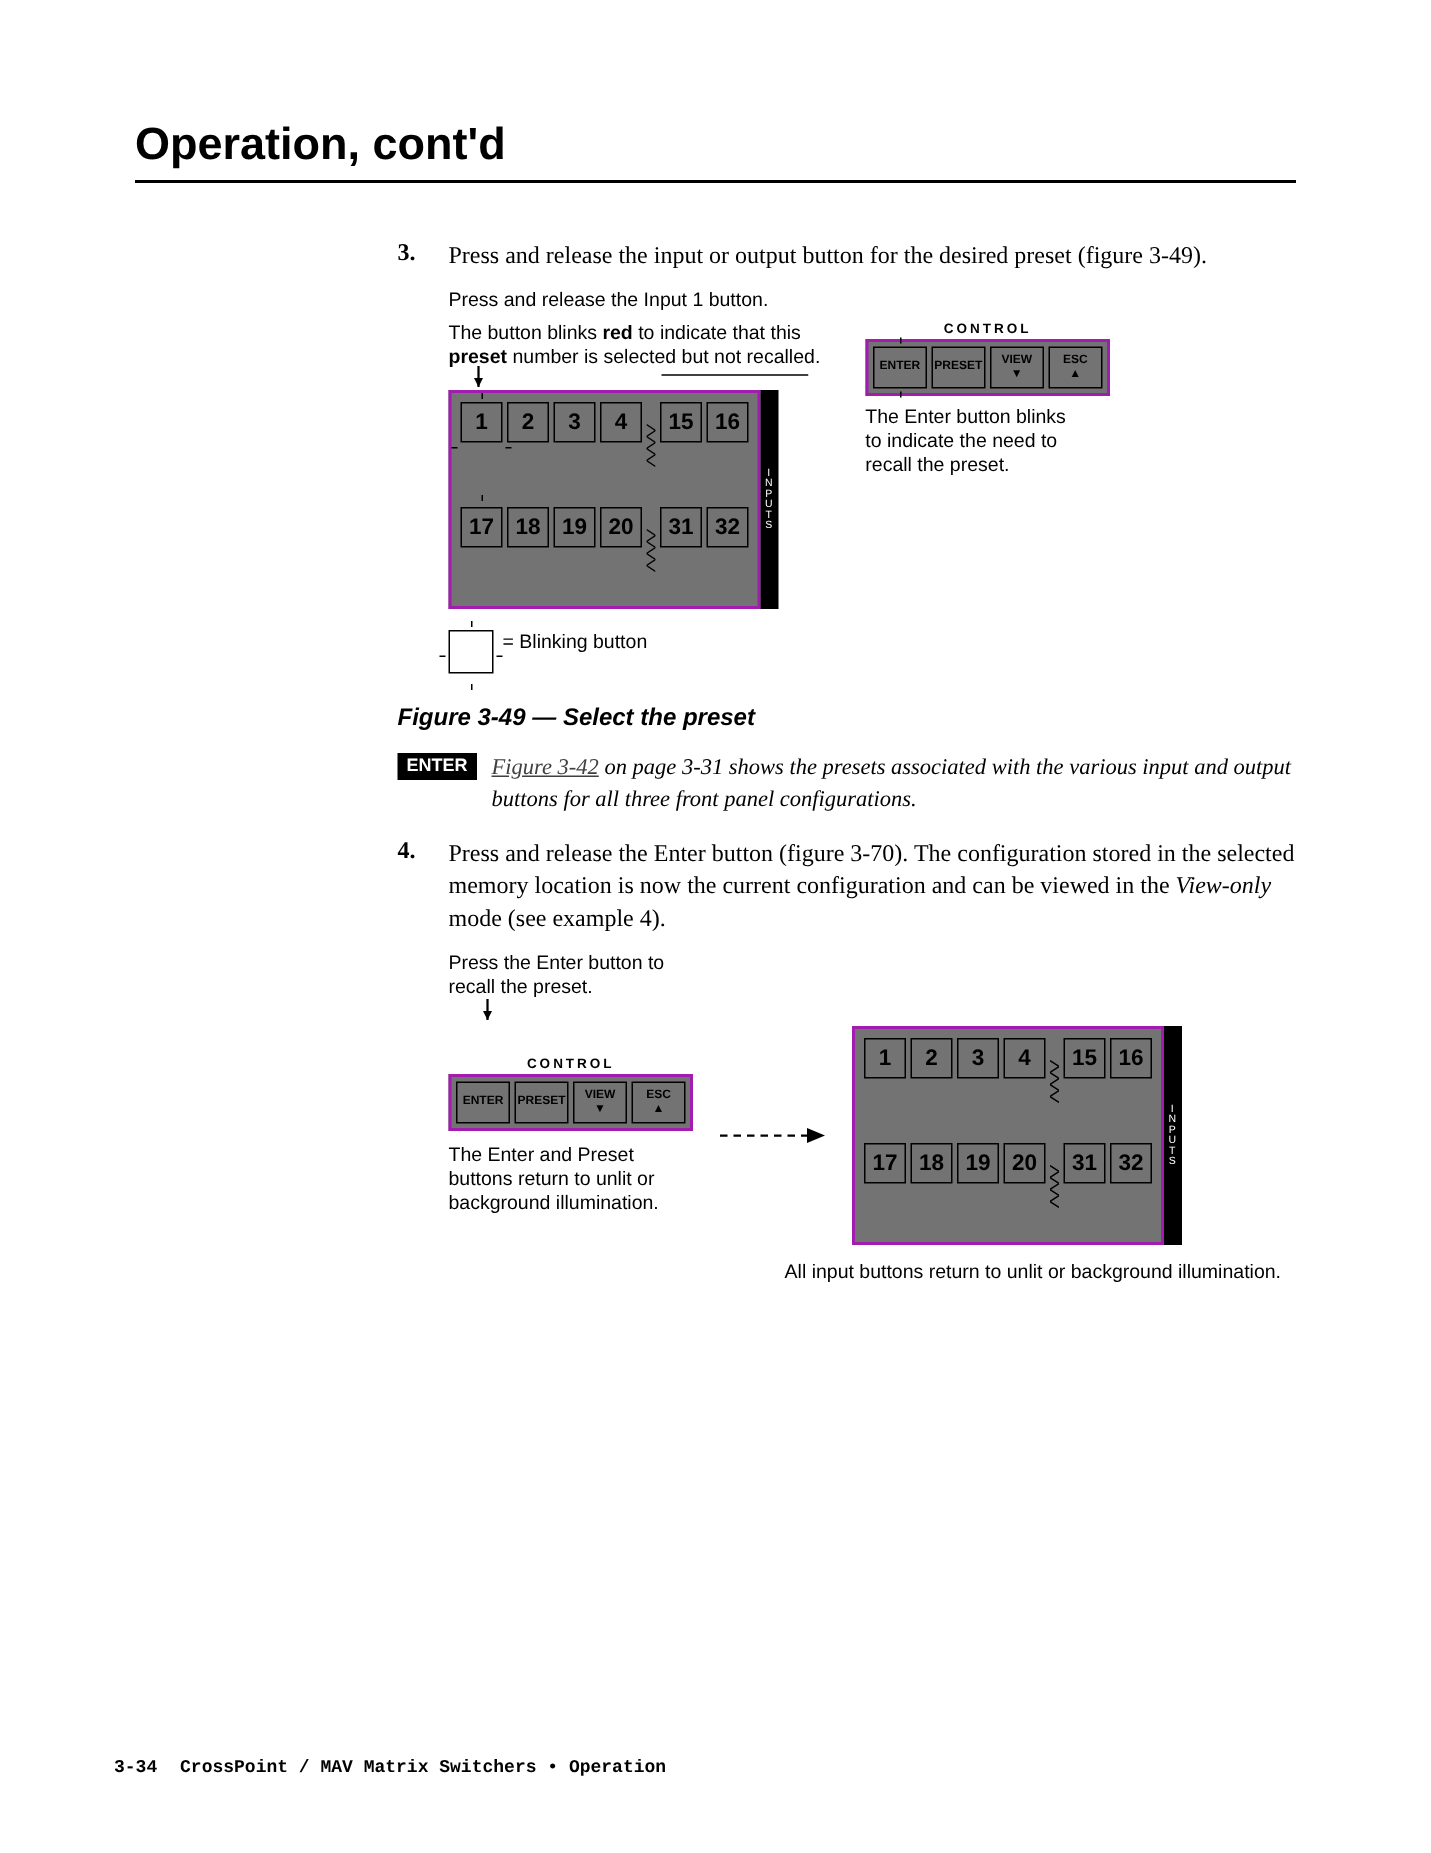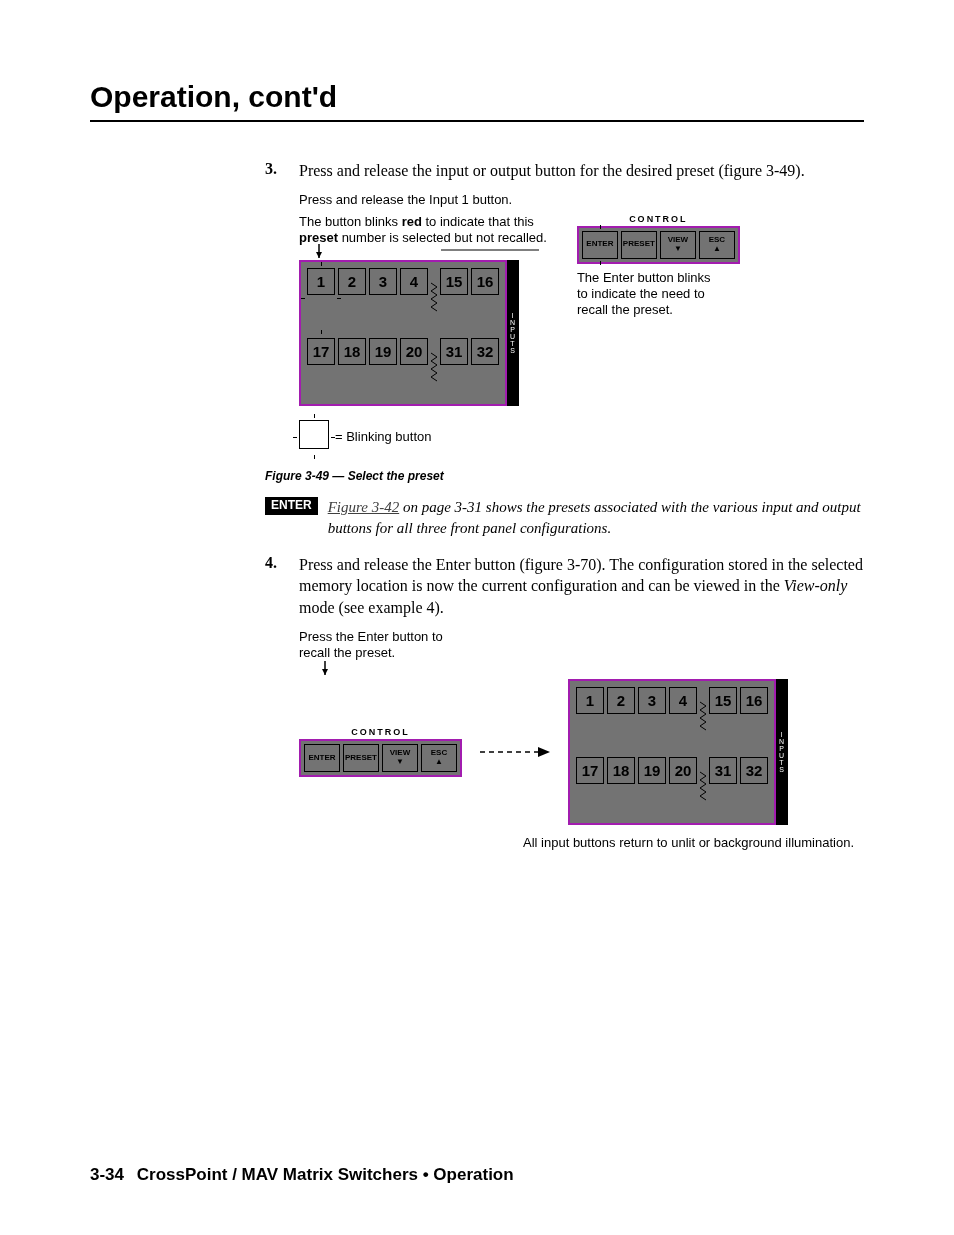--- a/index.html
+++ b/index.html
@@ -50,21 +50,21 @@
   }
   .small-sans {
     font-family: Arial, Helvetica, sans-serif;
     font-size: 13px;
     line-height: 1.25;
   }
   .fig-caption {
     font-family: Arial, Helvetica, sans-serif;
     font-weight: bold;
     font-style: italic;
-    font-size: 12px;
+    font-size: 16px;
     margin: 16px 0 14px 0;
   }
   .note-row {
     display: flex;
     margin-left: 0;
   }
   .note-badge {
     display: inline-block;
     background: #000;
     color: #fff;
@@ -147,23 +147,23 @@
     line-height:1.1;
   }
   .blink-box {
     position: relative;
     display:inline-block;
   }
   .tick { position:absolute; background:#000; }
   .footer {
     position: absolute;
     bottom: 50px;
-    left: 90px;
-    font-family: Liberation Sans, sans-serif;
-    font-size: 17px;
+    left: 76px;
+    font-family: Liberation Mono, monospace;
+    font-size: 12px;
   }
   .footer .pn { font-weight: bold; margin-right: 8px; }
   .footer .ft { font-weight: bold; }
 </style>
 </head>
 <body>
 
 <div class="page">
 
   <div>
@@ -232,21 +232,21 @@
             <div class="inputs-plate">
               <span>I</span>
                 <span>N</span>
                 <span>P</span>
                 <span>U</span>
                 <span>T</span>
                 <span>S</span>
             </div>
           </div>
 
-          <div style="display:flex; align-items:center; gap:6px; margin-top:14px;">
+          <div style="display:flex; align-items:flex-start; gap:6px; margin-top:14px;">
             <span class="blink-box">
               <span style="display:inline-block; width:28px; height:27px; border:1.5px solid #000;"></span>
               <span class="tick" style="left:50%; top:-6px; width:1px; height:4px;"></span>
               <span class="tick" style="left:50%; bottom:-6px; width:1px; height:4px;"></span>
               <span class="tick" style="top:50%; left:-6px; width:4px; height:1px;"></span>
               <span class="tick" style="top:50%; right:-6px; width:4px; height:1px;"></span>
             </span>
             <span class="small-sans"> = Blinking button</span>
           </div>
         </div>
@@ -315,20 +315,25 @@
               <span class="ctrl-btn">
                   <span>VIEW</span>
                   <span style="font-size:8px;">▼</span>
                 </span>
               <span class="ctrl-btn">
                   <span>ESC</span>
                   <span style="font-size:8px;">▲</span>
                 </span>
             </div>
           </div>
+          <div class="small-sans" style="margin-top:8px;">
+            <span>The Enter and Preset</span><br>
+            <span>buttons return to unlit or</span><br>
+            <span>background illumination.</span>
+          </div>
         </div>
 
         <svg width="70" height="14">
           <line x1="0" y1="7" x2="58" y2="7" stroke="#000" stroke-width="1.5" stroke-dasharray="5 4"></line>
           <polygon points="70,7 58,2 58,12" fill="#000"></polygon>
         </svg>
 
         <div style="display:flex;">
           <div class="panel-outer" style="padding:2px;">
             <div class="btn-grid">

